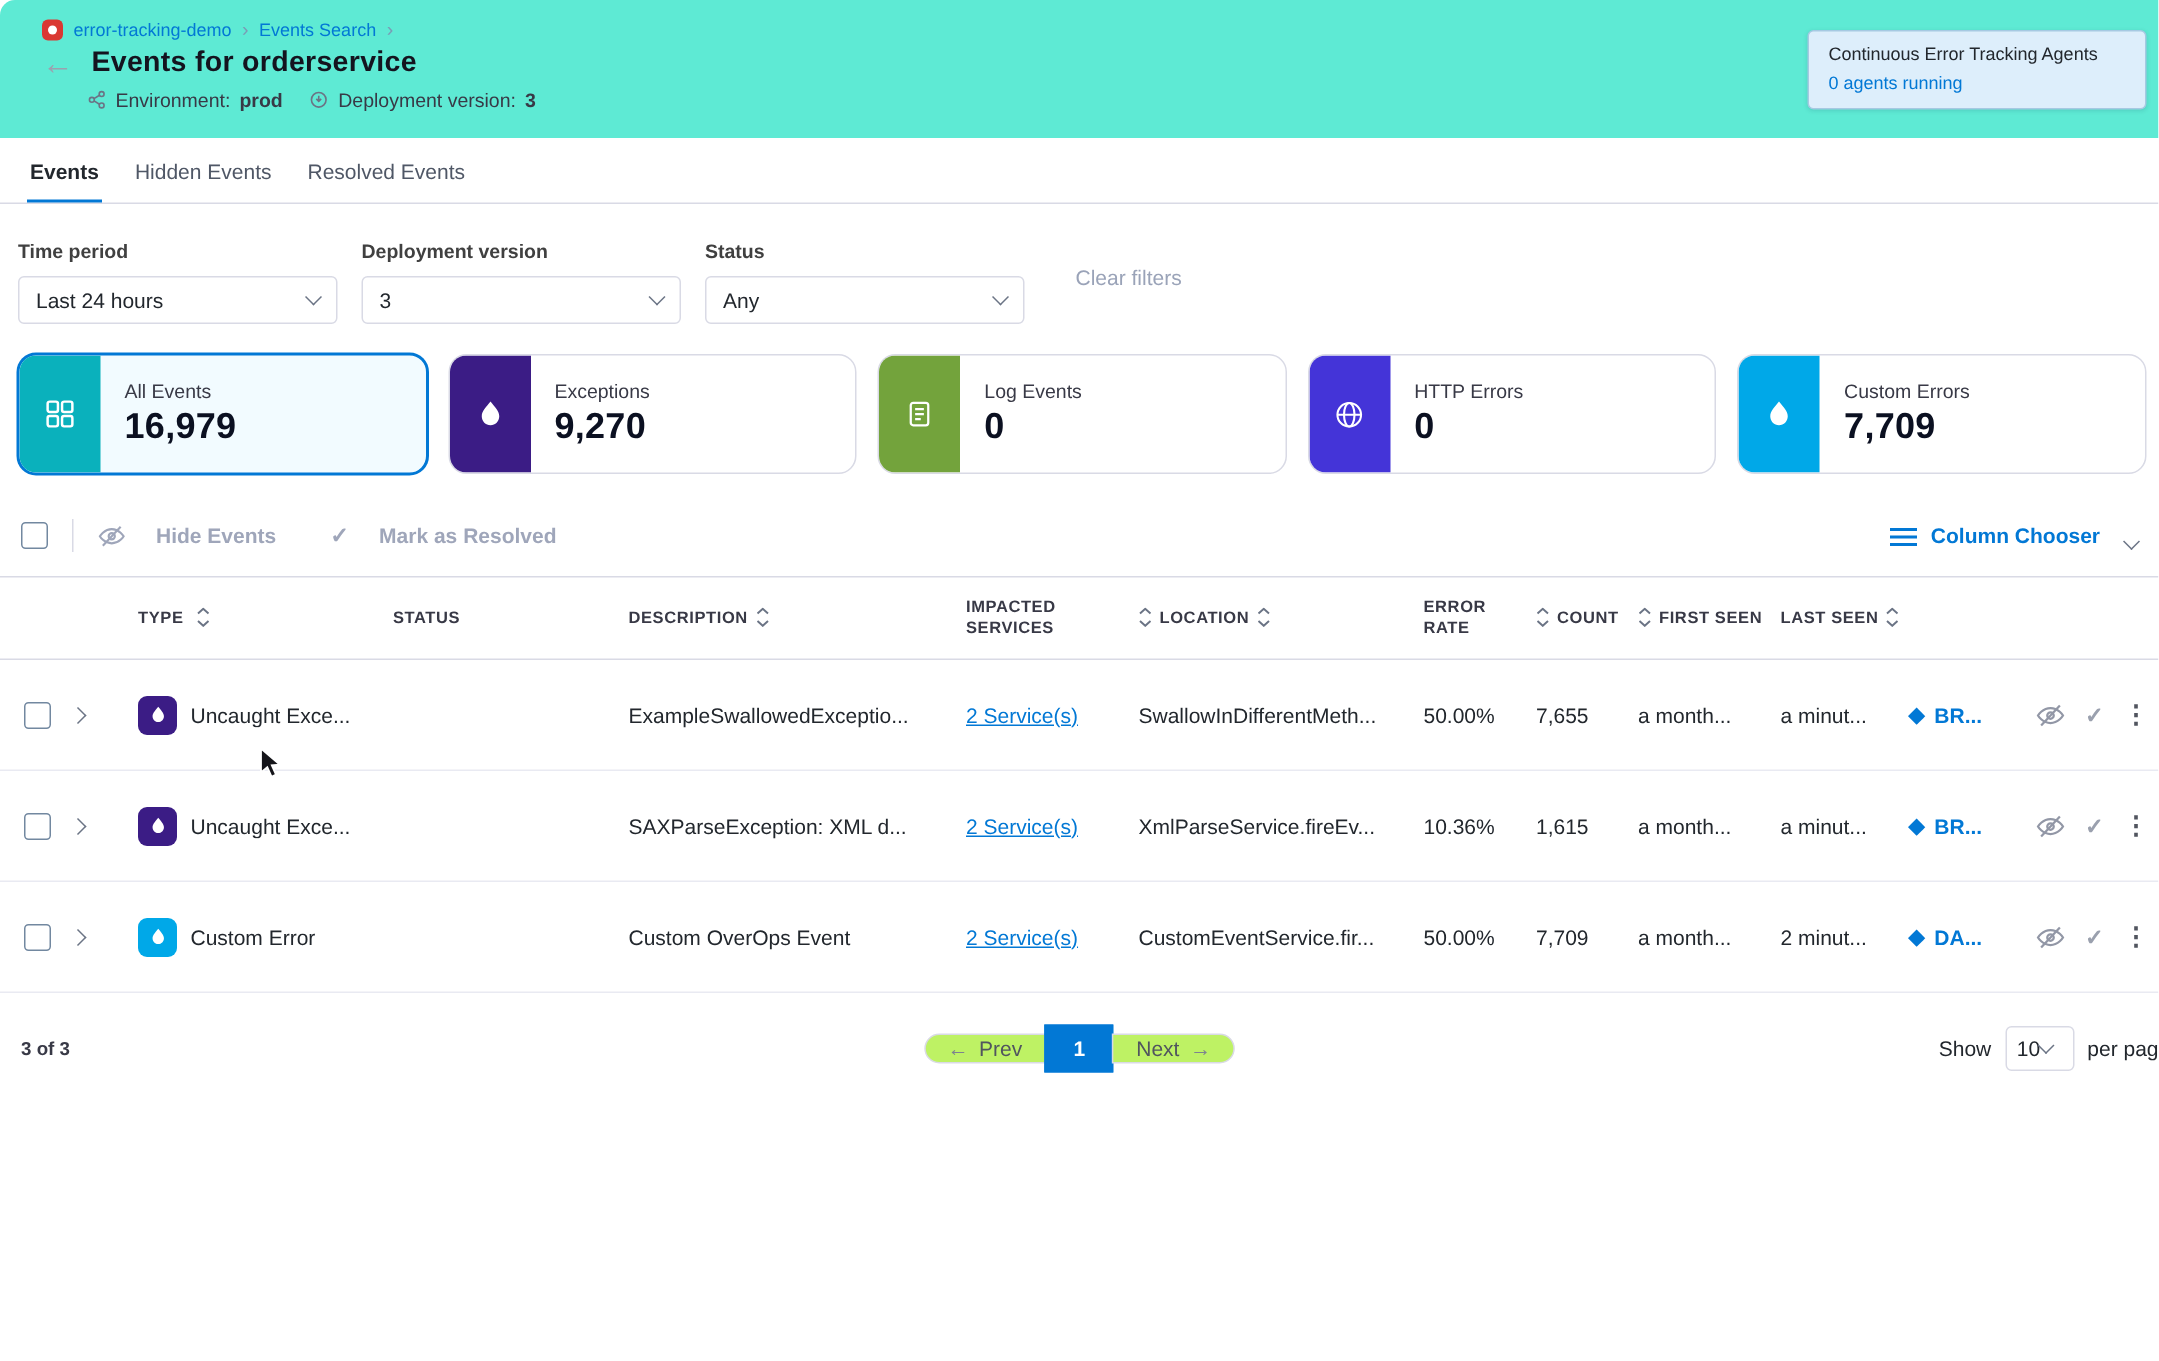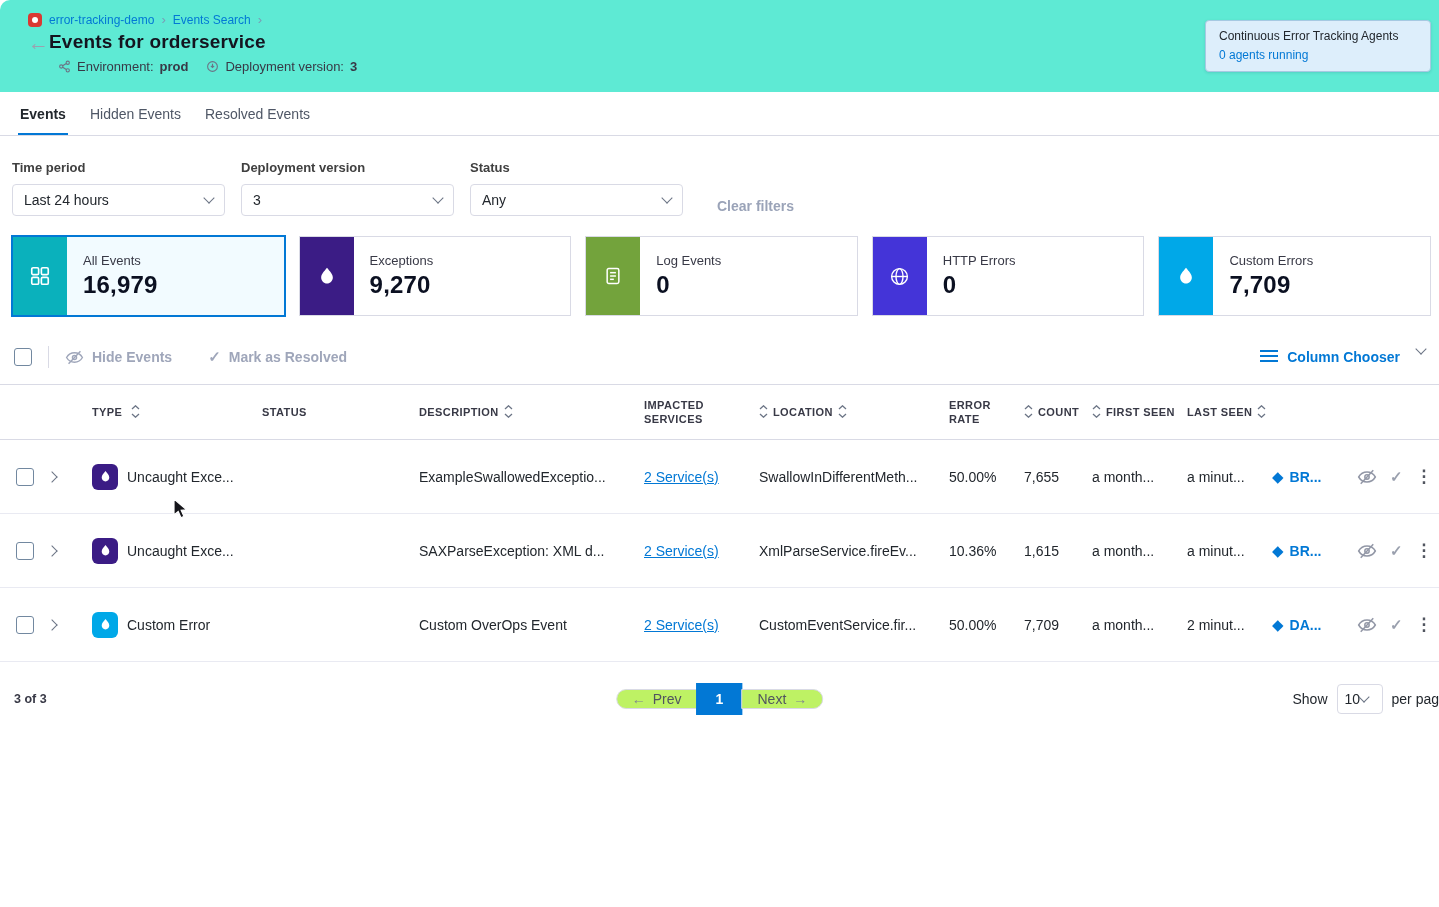--- a/index.html
+++ b/index.html
@@ -8,21 +8,21 @@
   a{text-decoration:none;cursor:pointer}
 
   
   .hdr{background:#5eead4;height:92px;padding:12px 16px 0 28px;position:relative;border-top-left-radius:10px}
   .crumbs{display:flex;align-items:center;gap:7px;font-size:12px}
   .crumb-logo{width:14px;height:14px;border-radius:4px;background:#da3832;display:inline-block;position:relative;flex:none}
   .crumb-logo::after{content:"";position:absolute;left:4px;top:4px;width:6px;height:6px;border-radius:50%;background:#fff}
   .crumbs a{color:#0278d5}
   .crumb-sep{color:#7a9cb5}
   .crumb-sep::after{content:"›";font-size:13px}
-  .title-row{display:flex;align-items:center;margin-top:4px}
+  .title-row{display:flex;align-items:center;gap:12px;margin-top:4px}
   .back-btn{color:#9aa2af;font-size:21px;line-height:1;cursor:pointer;font-weight:700}
   .back-btn::before{content:"←"}
   .page-title{font-size:19px;font-weight:700;color:#14141f;letter-spacing:.2px}
   .meta-row{display:flex;align-items:center;gap:18px;margin-top:6px;margin-left:30px;font-size:13px;color:#383946}
   .meta-item{display:flex;align-items:center;gap:6px}
   .meta-item b{font-weight:700}
   .agents-panel{position:absolute;top:20px;right:8px;width:226px;background:#ddeefb;border:1px solid #a6c9e2;border-radius:4px;padding:8px 13px;box-shadow:0 1px 3px rgba(20,60,90,.15)}
   .agents-title{font-size:12px;color:#22272d}
   .agents-status{font-size:12px;color:#0278d5;margin-top:5px;display:inline-block}
 
@@ -32,42 +32,42 @@
   .tab.active{font-weight:700;color:#22272d;box-shadow:inset 0 -2px 0 #0278d5}
 
   
   .filters{display:flex;align-items:flex-end;padding:24px 12px 0 12px;gap:16px}
   .fgroup{display:flex;flex-direction:column}
   .flabel{font-size:13px;font-weight:700;color:#404040;margin-bottom:9px}
   .fselect{width:213px;height:32px;border:1px solid #d9dae5;border-radius:4px;background:#fff;display:flex;align-items:center;justify-content:space-between;padding:0 11px;font-size:14px;color:#22272d;cursor:pointer}
   .chev{width:8px;height:8px;border-right:1.6px solid #6b7485;border-bottom:1.6px solid #6b7485;display:inline-block;flex:none}
   .chev.down{transform:rotate(45deg);margin-top:-4px}
   .chev.right{transform:rotate(-45deg)}
-  .clear-filters{margin-left:18px;margin-bottom:2px;font-size:14px;font-weight:700;color:#9aa3b8;cursor:pointer}
+  .clear-filters{margin-left:18px;margin-bottom:23px;font-size:14px;font-weight:400;color:#9aa3b8;cursor:pointer}
 
   
   .cards{display:flex;gap:14px;padding:20px 8px 0 12px}
-  .card{flex:1;height:80px;border:1px solid #d9dae5;border-radius:0;background:#fff;display:flex;align-items:stretch;overflow:hidden;cursor:pointer}
+  .card{flex:1;height:80px;border:1px solid #d9dae5;border-radius:12px;background:#fff;display:flex;align-items:stretch;overflow:hidden;cursor:pointer}
   .card.selected{border-color:#0278d5;box-shadow:0 0 0 1px #0278d5;background:#f2fbff}
   .card-ic{width:54px;display:flex;align-items:center;justify-content:center;flex:none}
   .card-body{padding:13px 16px;display:flex;flex-direction:column;justify-content:center}
   .card-label{font-size:13px;color:#383946}
   .card-value{font-size:24px;font-weight:700;color:#0b1021;margin-top:3px;letter-spacing:.2px}
 
   
   .toolbar{display:flex;align-items:center;padding:30px 14px 0 14px}
   .cb{width:18px;height:18px;border:1.6px solid #7288a0;border-radius:3px;background:#fff;display:inline-block;cursor:pointer;flex:none}
   .vdiv{width:1px;height:22px;background:#d9dae5;margin:0 16px}
-  .tool-btn{display:flex;align-items:center;gap:8px;font-size:14px;font-weight:600;color:#9fa6ba;margin-right:36px;cursor:pointer}
+  .tool-btn{display:flex;align-items:center;gap:20px;font-size:14px;font-weight:600;color:#9fa6ba;margin-right:36px;cursor:pointer}
   .tool-check{font-size:15px;font-weight:700;color:#9fa6ba}
   .spacer{flex:1}
   .search-box{width:192px;height:34px;border:1px solid #d9dae5;border-radius:4px;background:#fff;display:flex;align-items:center;padding:0 10px;gap:8px}
   .search-box input{border:none;outline:none;font-size:14px;color:#22272d;width:100%;font-family:"Liberation Sans",sans-serif;background:transparent}
   .search-box input::placeholder{color:#9297a6}
-  .col-chooser{display:flex;align-items:flex-start;gap:9px;margin-left:24px;font-size:14px;font-weight:600;color:#0278d5;cursor:pointer}
+  .col-chooser{display:flex;align-items:flex-end;gap:9px;margin-left:24px;font-size:14px;font-weight:600;color:#0278d5;cursor:pointer}
   .col-chooser .chev{margin-left:8px}
 
   
   .tbl{margin-top:16px;--cols:48px 36px 170px 165px 225px 115px 190px 75px 68px 95px 85px 85px 1fr}
   .thead{display:grid;grid-template-columns:var(--cols);align-items:center;min-height:56px;border-top:1px solid #d9dae5;border-bottom:1px solid #d9dae5}
   .th{display:flex;align-items:center;gap:5px;font-size:11px;font-weight:700;letter-spacing:.4px;color:#383946;line-height:1.3}
   .th span{max-width:100%}
   .trow{display:grid;grid-template-columns:var(--cols);align-items:center;height:74px;border-bottom:1px solid #e9eaf2;font-size:14px;color:#22272d}
   .cell{display:flex;align-items:center;min-width:0}
   .c-cb{padding-left:16px}

